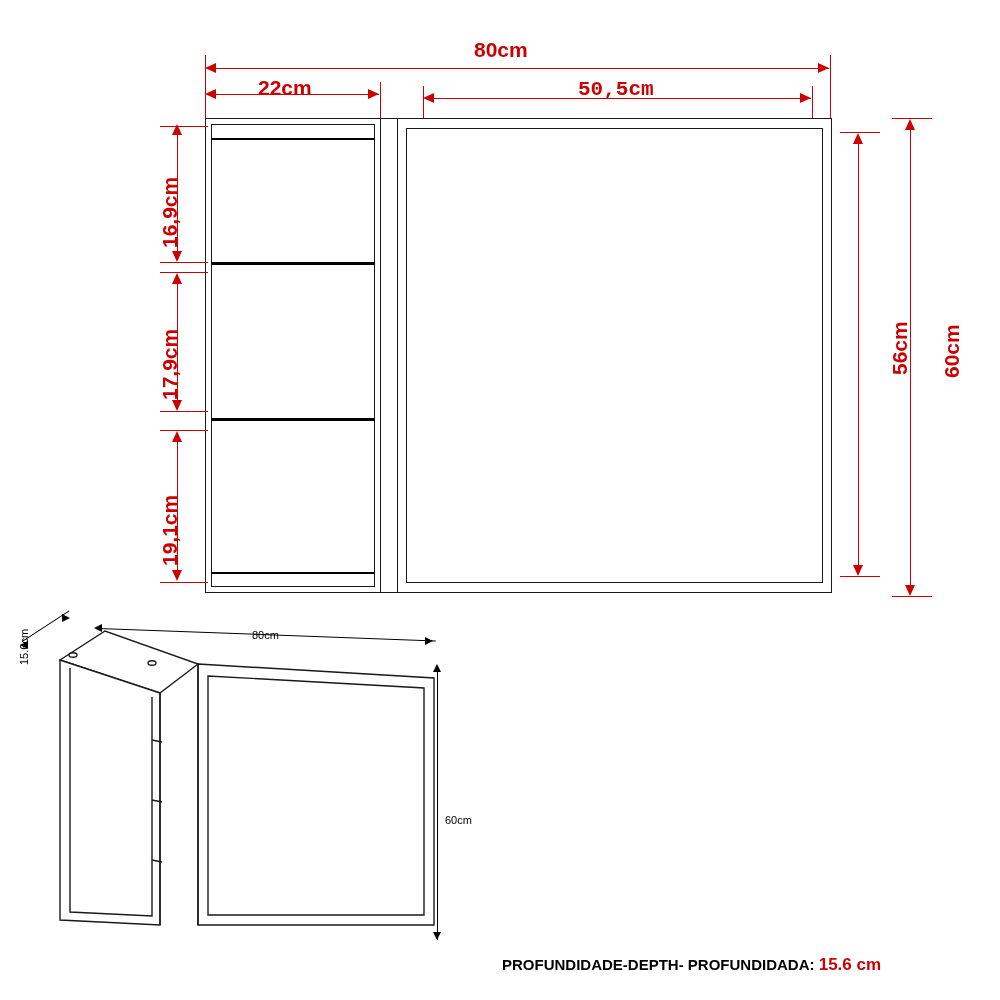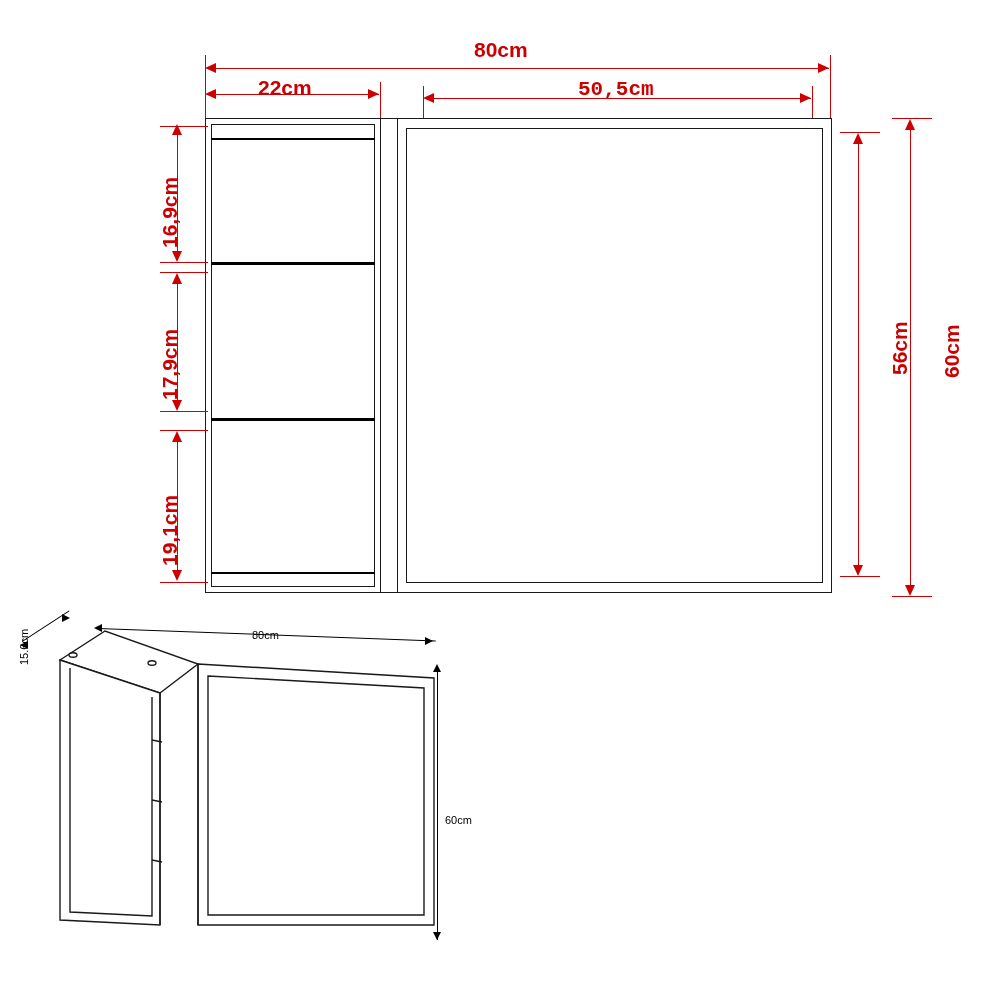--- a/index.html
+++ b/index.html
@@ -237,14 +237,18 @@
   <div class="line" style="left:98px; top:628px; width:338px; height:1px; transform:rotate(2.1deg); transform-origin:0 0;"></div>
   <div class="arrow arr-left-sm" style="left:94px; top:624px;"></div>
   <div class="arrow arr-right-sm" style="left:425px; top:637px;"></div>
   <div class="small-label" style="left:252px; top:629px;">80cm</div>
 
   <div class="line" style="left:437px; top:670px; width:1px; height:270px;"></div>
   <div class="arrow arr-up-sm" style="left:433px; top:664px;"></div>
   <div class="arrow arr-down-sm" style="left:433px; top:932px;"></div>
   <div class="small-label" style="left:445px; top:814px;">60cm</div>
 
+  <div class="depth-note" style="left:502px; top:955px;">
+    <span>PROFUNDIDADE-DEPTH- PROFUNDIDADA:</span>
+    <span class="val">15.6 cm</span>
+  </div>
 
 </div>
 
 </body></html>

